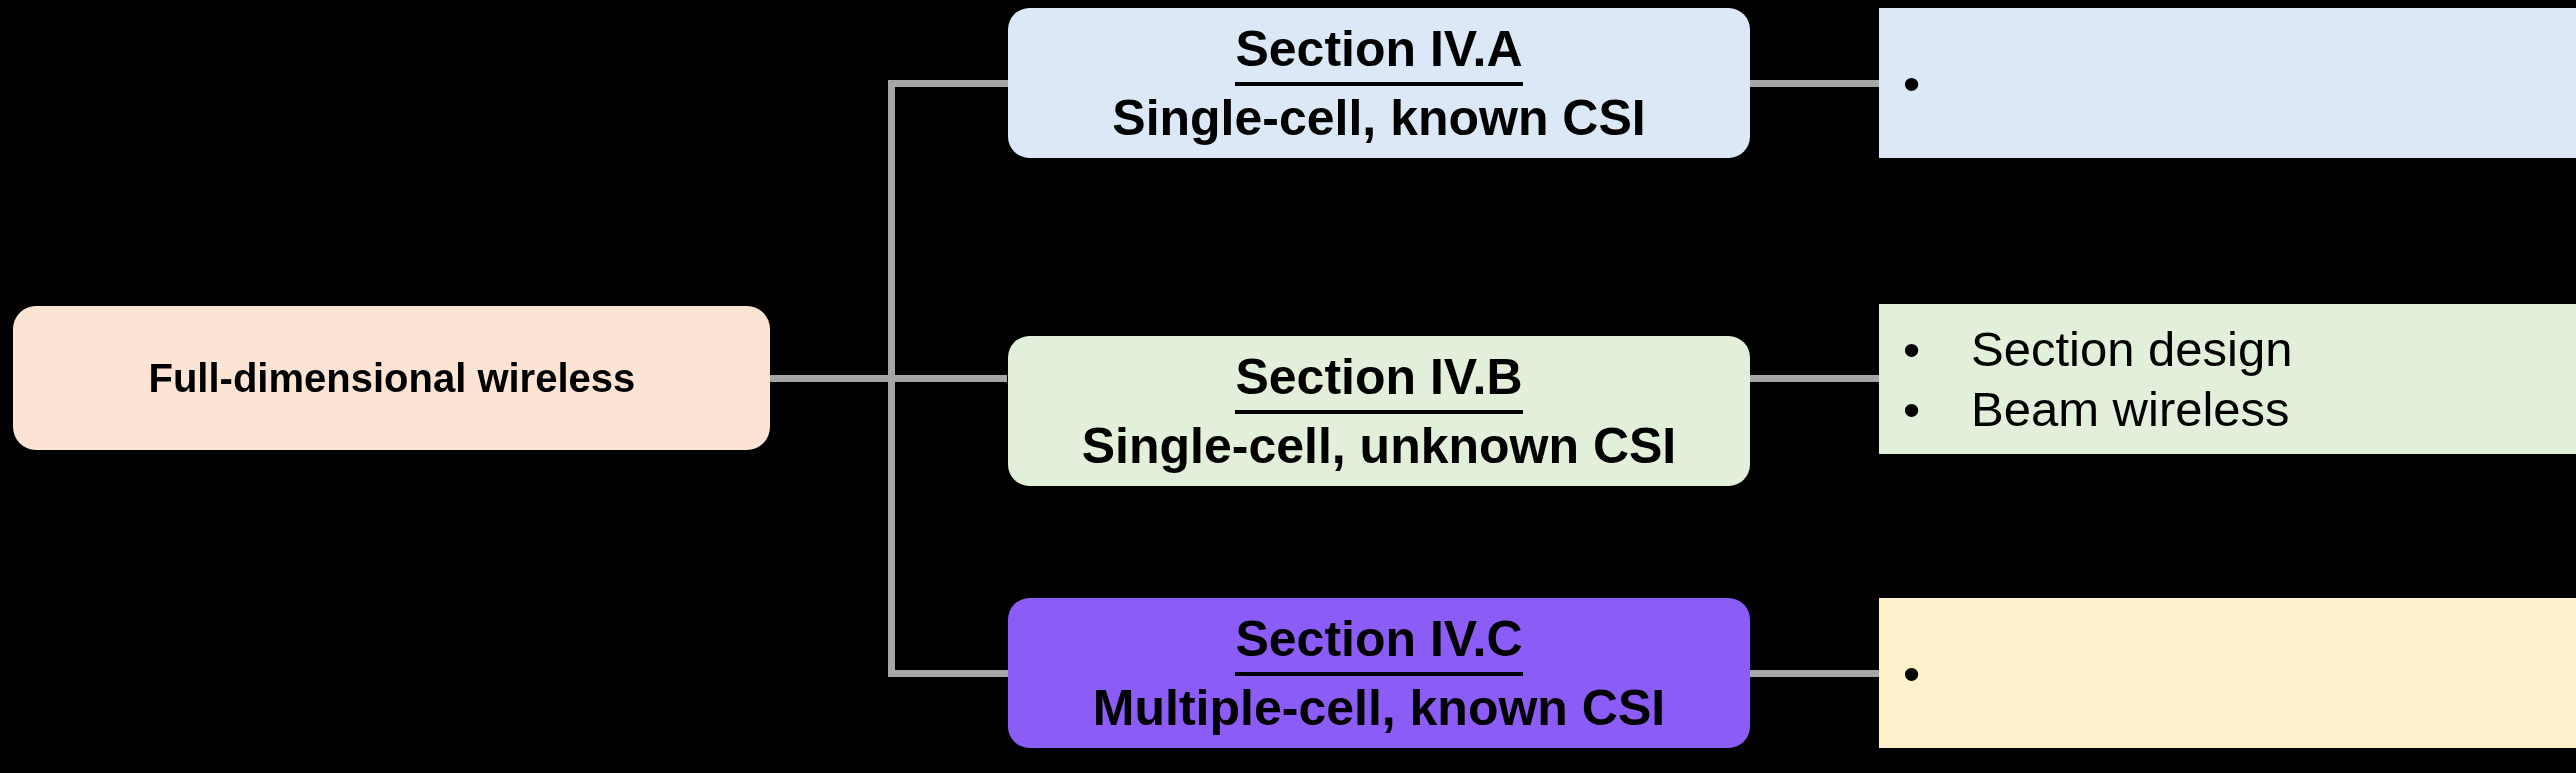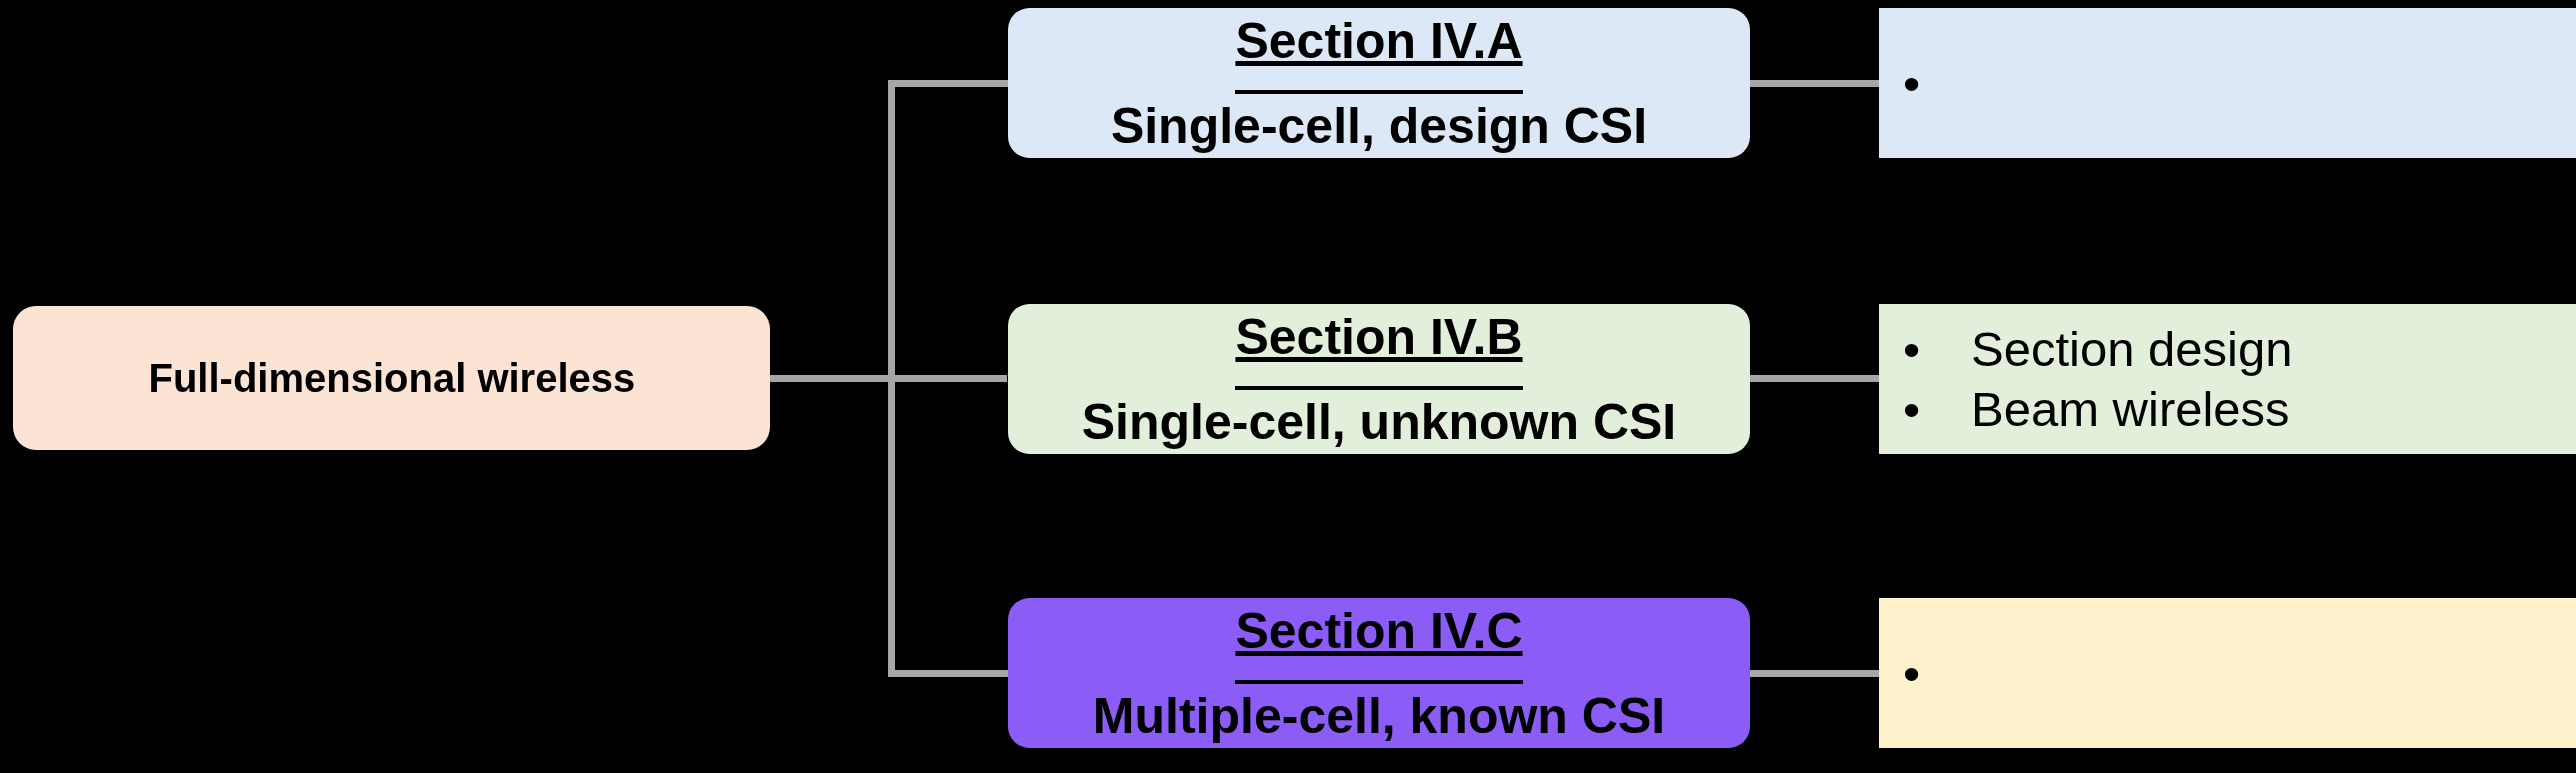--- a/index.html
+++ b/index.html
@@ -41,22 +41,21 @@
     border-radius: 21.5px;
     align-items: center; text-align: center;
     font-weight: bold; font-size: 50px; line-height: 64px;
   }
   #section-a { top: 8px; }
   #section-b { top: 304px; }
   #section-c { top: 598px; }
   .sec-title .u {
     display: inline-block;
     border-bottom: 4.7px solid #000;
-    padding-bottom: 17px;
-    text-decoration: underline;
+    padding-bottom: 1px;
   }
   .items-box {
     left: 1879px; width: 697px; height: 150px;
     font-size: 49px; line-height: 60px;
   }
   #items-a { top: 8px; }
   #items-b { top: 304px; }
   #items-c { top: 598px; }
   .item { display: flex; align-items: center; padding-left: 24px; }
   .dot  { display: inline-block; width: 68px; flex: 0 0 68px; }
@@ -75,24 +74,24 @@
   <div class="line" id="line-link-c" style="background-color: rgb(166, 166, 166);"></div>
 
   <div class="box root-box" style="background-color: rgb(252, 228, 212);">
     <div>Full-dimensional wireless</div>
   </div>
 
   <div class="box section-box" id="section-a" style="background-color: rgb(220, 232, 245);">
     <div class="sec-title">
       <span class="u">Section IV.A</span>
     </div>
-    <div class="sec-sub">Single-cell, design CSI</div>
+    <div class="sec-sub">Single-cell, known CSI</div>
   </div>
 
-  <div class="box section-box" id="section-b" style="background-color: rgb(226, 239, 218);">
+  <div class="box section-box" id="section-b" style="background-color: rgb(226, 239, 218); margin-top: 32px;">
     <div class="sec-title">
       <span class="u">Section IV.B</span>
     </div>
     <div class="sec-sub">Single-cell, unknown CSI</div>
   </div>
 
   <div class="box section-box" id="section-c" style="background-color: #8b5cf6;">
     <div class="sec-title">
       <span class="u">Section IV.C</span>
     </div>

